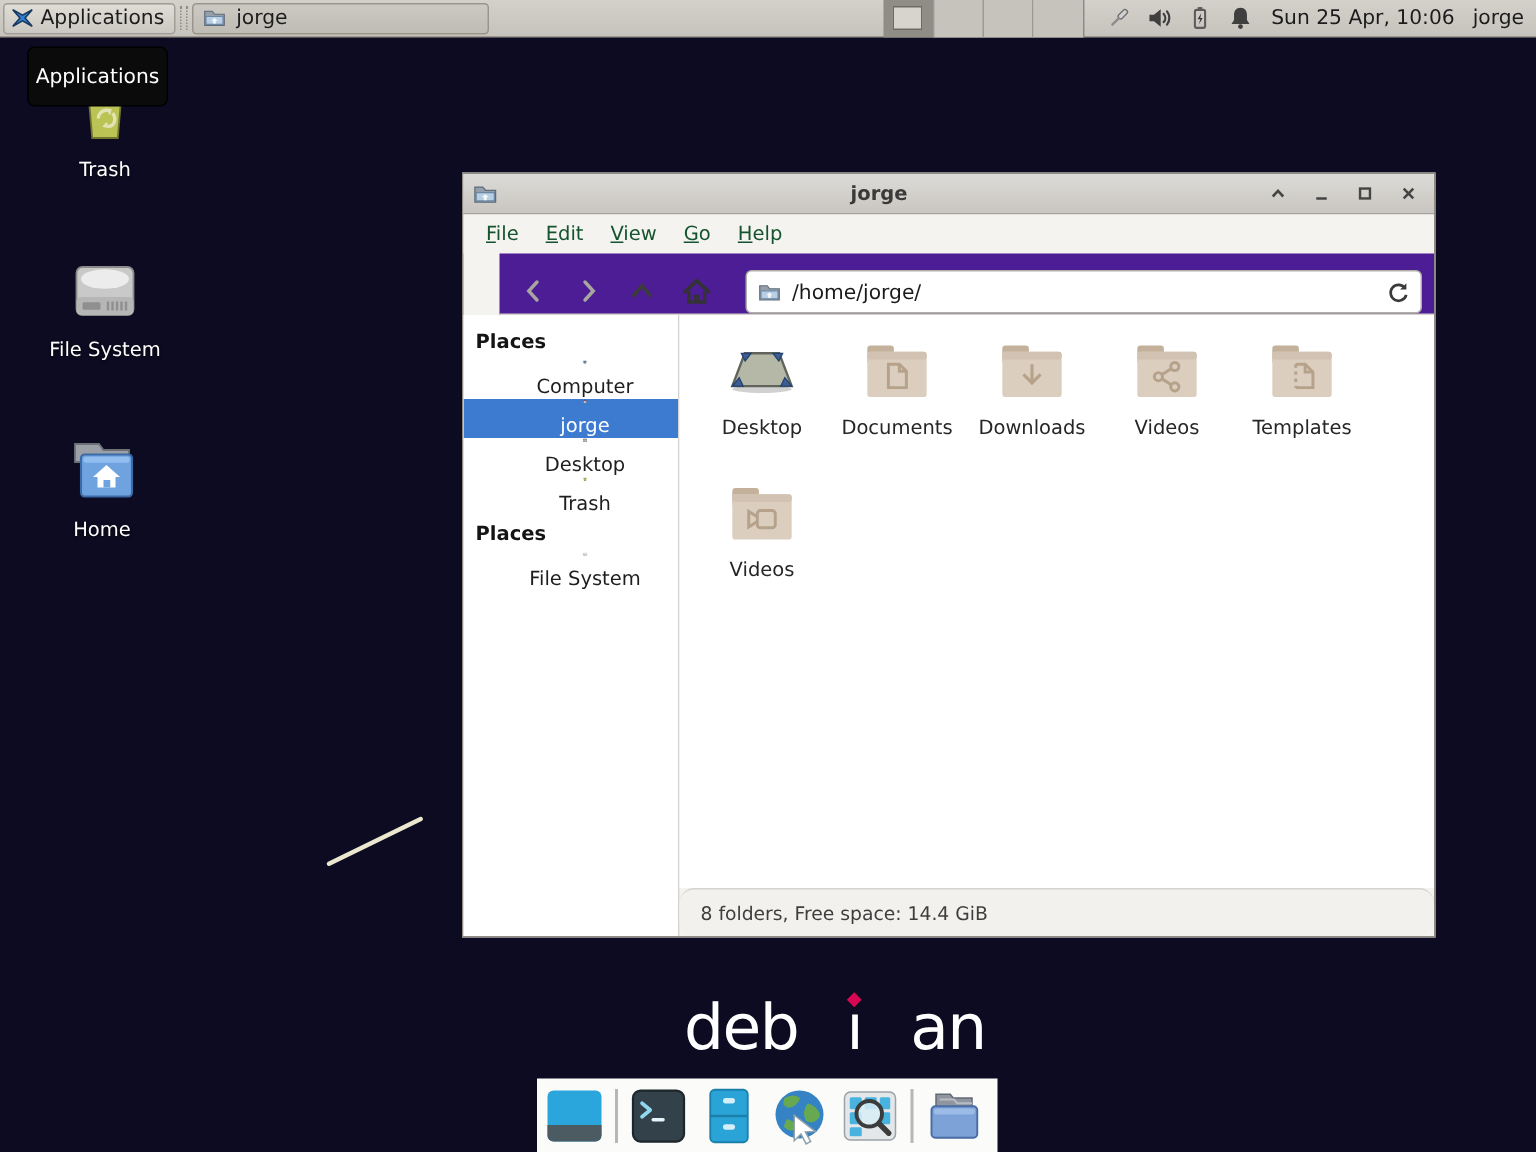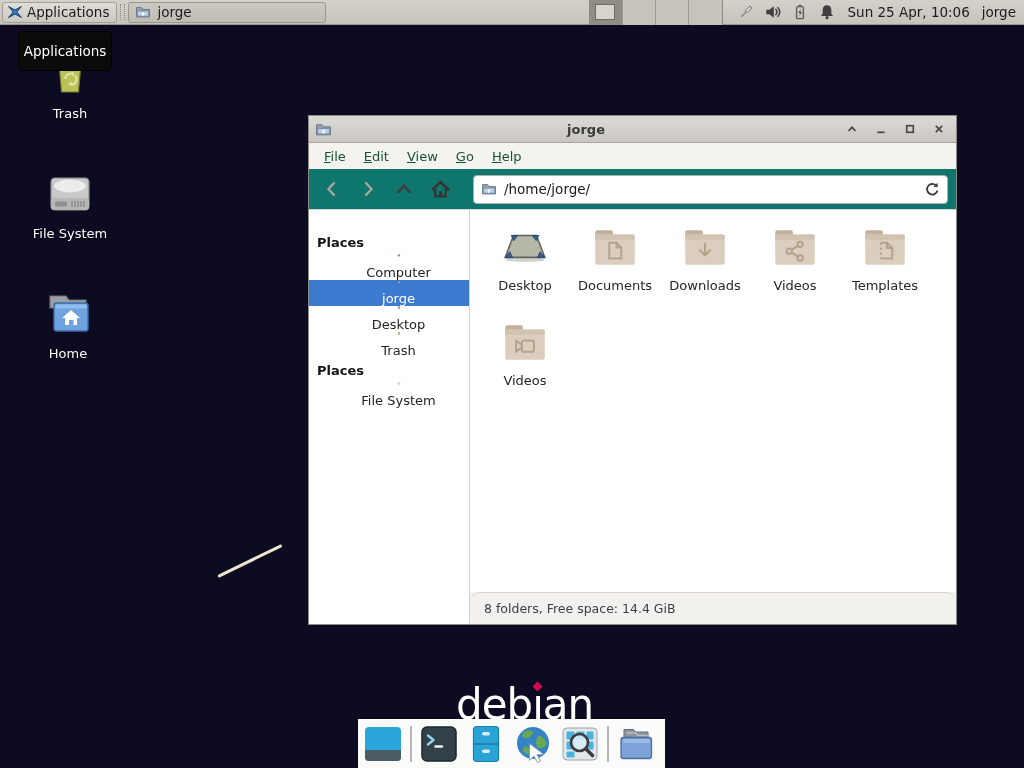--- a/index.html
+++ b/index.html
@@ -78,22 +78,22 @@
 
   
   .stray-line {
     position:absolute; left:218px; top:575px; width:71px; height:3px;
     background:#ece8d0; border-radius:2px;
     transform:rotate(-26deg); transform-origin:left center;
   }
 
   
   .brand {
-    position:absolute; left:456px; top:680px; color:#fff;
-    font-size:42px; letter-spacing:-1px; display:flex; align-items:flex-start;
+    position:absolute; left:456px; top:660px; color:#fff;
+    font-size:42px; letter-spacing:-1px; display:flex; align-items:flex-start;gap:32px;
   }
   .brand .dotless { position:relative; }
   .brand .reddot {
     position:absolute; left:2px; top:3px; width:7px; height:7px;
     background:#d70751; transform:rotate(45deg);
   }
 
   
   .window {
     position:absolute; left:308px; top:115px; width:649px; height:510px;
@@ -104,38 +104,38 @@
     height:27px; background:linear-gradient(#dddbd7,#c9c6c1);
     border-bottom:1px solid #a8a49d;
     display:flex; align-items:center; padding:0 6px; gap:6px;
   }
   .titlebar .title { flex:1; text-align:center; font-weight:bold; font-size:13px; color:#3a3a3a; }
   .tb-ctrl { width:23px; height:21px; display:flex; align-items:center; justify-content:center; border-radius:3px; }
   .menubar { height:26px; background:#f4f3f0; display:flex; align-items:center; padding-left:6px; }
   .menu-item { display:inline-block; padding:4px 9px; font-size:13px; color:#14532d; }
   .menu-item::first-letter { text-decoration:underline; }
   .toolbar {
-    height:41px; background:#0f766e; border-bottom:1px solid #d6d3ce;
-    display:flex; align-items:center; padding:0 8px 0 6px; gap:2px;
+    height:41px; background:#4c1d95; border-bottom:1px solid #d6d3ce;
+    display:flex; align-items:flex-end; padding:0 8px 0 6px; gap:2px;margin-left:24px;
   }
   .tool-btn { width:34px; height:30px; display:flex; align-items:center; justify-content:center; border-radius:3px; }
   .pathbar {
     flex:1; height:29px; margin-left:14px;
     background:#fff; border:1px solid #b2afa9; border-radius:4px;
     display:flex; align-items:center; padding:0 7px; gap:7px;
   }
   .pathbar input {
     flex:1; border:none; outline:none; background:transparent;
     font-family:"DejaVu Sans","Liberation Sans",sans-serif;
     font-size:13.5px; color:#1a1a1a;
   }
   .win-body { flex:1; display:flex; min-height:0; }
   .sidebar {
-    width:161px; background:#fff; border-right:1px solid #d6d3ce;
-    padding-top:20px; overflow:hidden;
+    width:144px; background:#fff; border-right:1px solid #d6d3ce;
+    padding-top:6px; overflow:hidden;
   }
   .side-header { font-weight:bold; font-size:13px; padding:5px 8px 4px 8px; color:#141414; }
   .side-item {
     height:26px; display:flex; align-items:center; gap:8px;
     padding-left:19px; font-size:13px; color:#1e1e1e;flex-direction:column;
   }
   .side-item.selected { background:#3c7bd0; color:#fff; }
   .right-pane { flex:1; display:flex; flex-direction:column; min-width:0; }
   .files {
     flex:1; background:#fff; display:flex; flex-wrap:wrap;

